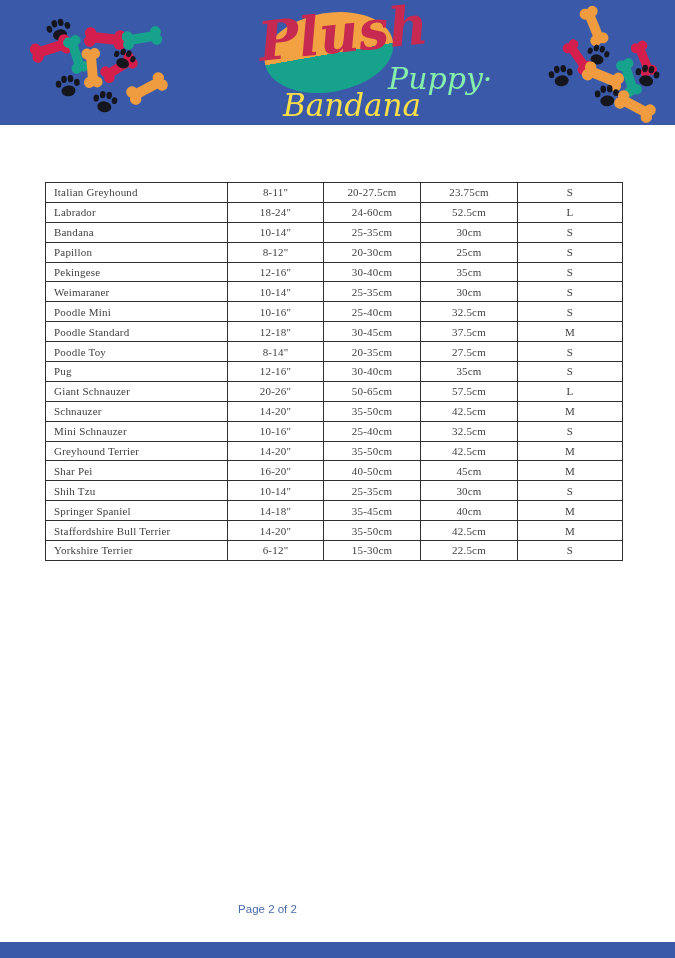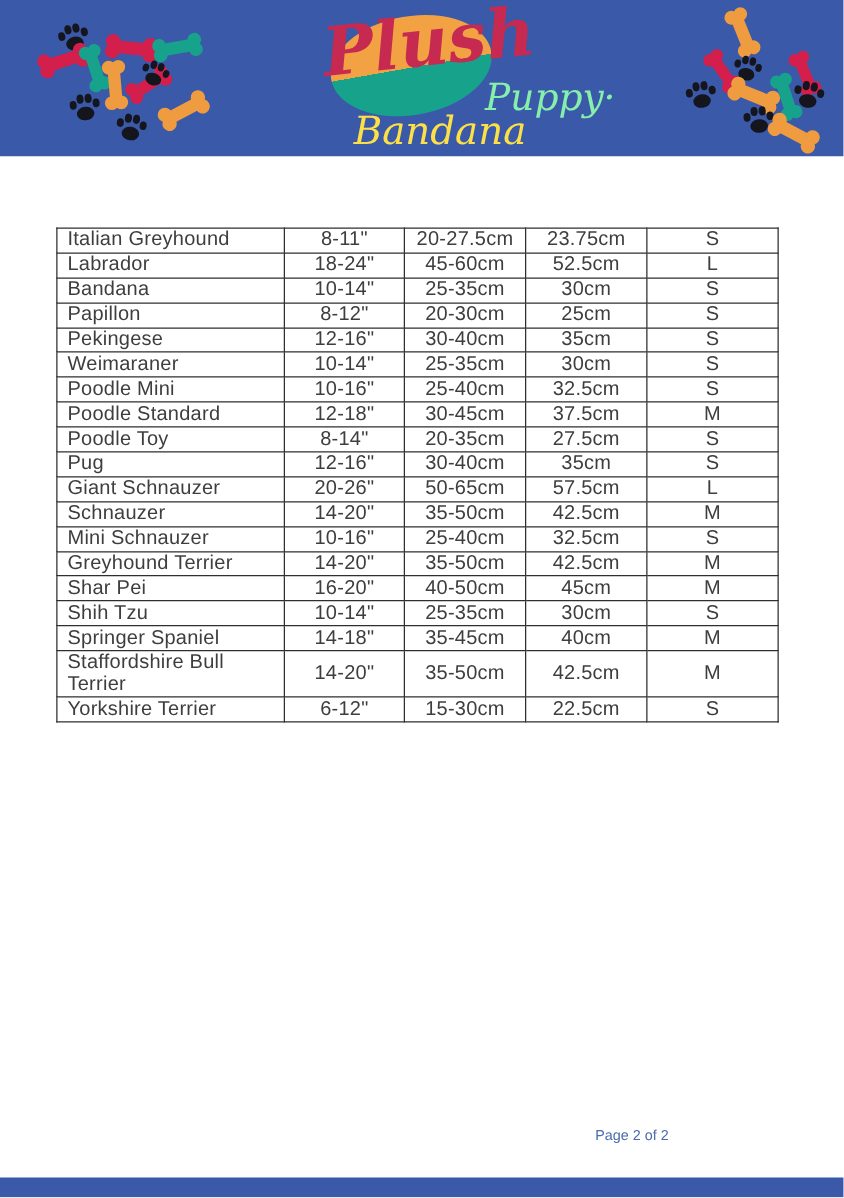--- a/index.html
+++ b/index.html
@@ -15,26 +15,26 @@
   .logo-ellipse{position:absolute;left:264px;top:13px;width:130px;height:79px;border-radius:50%;
         transform:rotate(-10deg);
         background:linear-gradient(to bottom,var(--logo-orange,#f2a243) 0 52%,var(--logo-teal,#17a28c) 52% 100%);}
   .script{font-family:"DejaVu Serif",serif;font-style:italic;line-height:1;white-space:nowrap;}
   .logo-plush{position:absolute;left:258px;top:6px;font-size:54px;font-weight:bold;
         color:var(--logo-red,#c62a51);transform:rotate(-6deg);}
   .logo-puppy{position:absolute;left:388px;top:64px;font-size:30px;color:#86efac;}
   .logo-bandana{position:absolute;left:283px;top:90px;font-size:31px;color:#fde047;}
   
   .size-table{position:absolute;left:45px;top:182px;width:577px;border-collapse:collapse;
-        table-layout:fixed;font-size:16px;color:var(--table-text,#3e3e3e);letter-spacing:.2px;}
+        table-layout:fixed;font-size:11px;color:var(--table-text,#3e3e3e);letter-spacing:.2px;font-family:Liberation Serif, serif;}
   .size-table td{border:1px solid var(--table-border,#2f2f2f);height:19.9px;padding:0;
         text-align:center;vertical-align:middle;box-sizing:border-box;}
   .size-table td.col-breed{text-align:left;padding-left:8px;}
   
-  .page-label{position:absolute;left:0;top:903px;width:535px;text-align:right;
+  .page-label{position:absolute;left:0;top:903px;width:535px;text-align:center;
         font-size:11.5px;color:var(--page-text,#4a6cad);}
   .footer-bar{position:absolute;left:0;bottom:0;width:675px;height:16px;background:var(--header-blue,#3a59a8);}
 </style>
 </head>
 <body>
 
 <div class="page">
 
   <div class="header">
 
@@ -247,21 +247,21 @@
         <tr>
           <td class="col-breed">Italian Greyhound</td>
           <td>8-11"</td>
           <td>20-27.5cm</td>
           <td>23.75cm</td>
           <td>S</td>
         </tr>
         <tr>
           <td class="col-breed">Labrador</td>
           <td>18-24"</td>
-          <td>45-60cm</td>
+          <td>24-60cm</td>
           <td>52.5cm</td>
           <td>L</td>
         </tr>
         <tr>
           <td class="col-breed">Bandana</td>
           <td>10-14"</td>
           <td>25-35cm</td>
           <td>30cm</td>
           <td>S</td>
         </tr>

